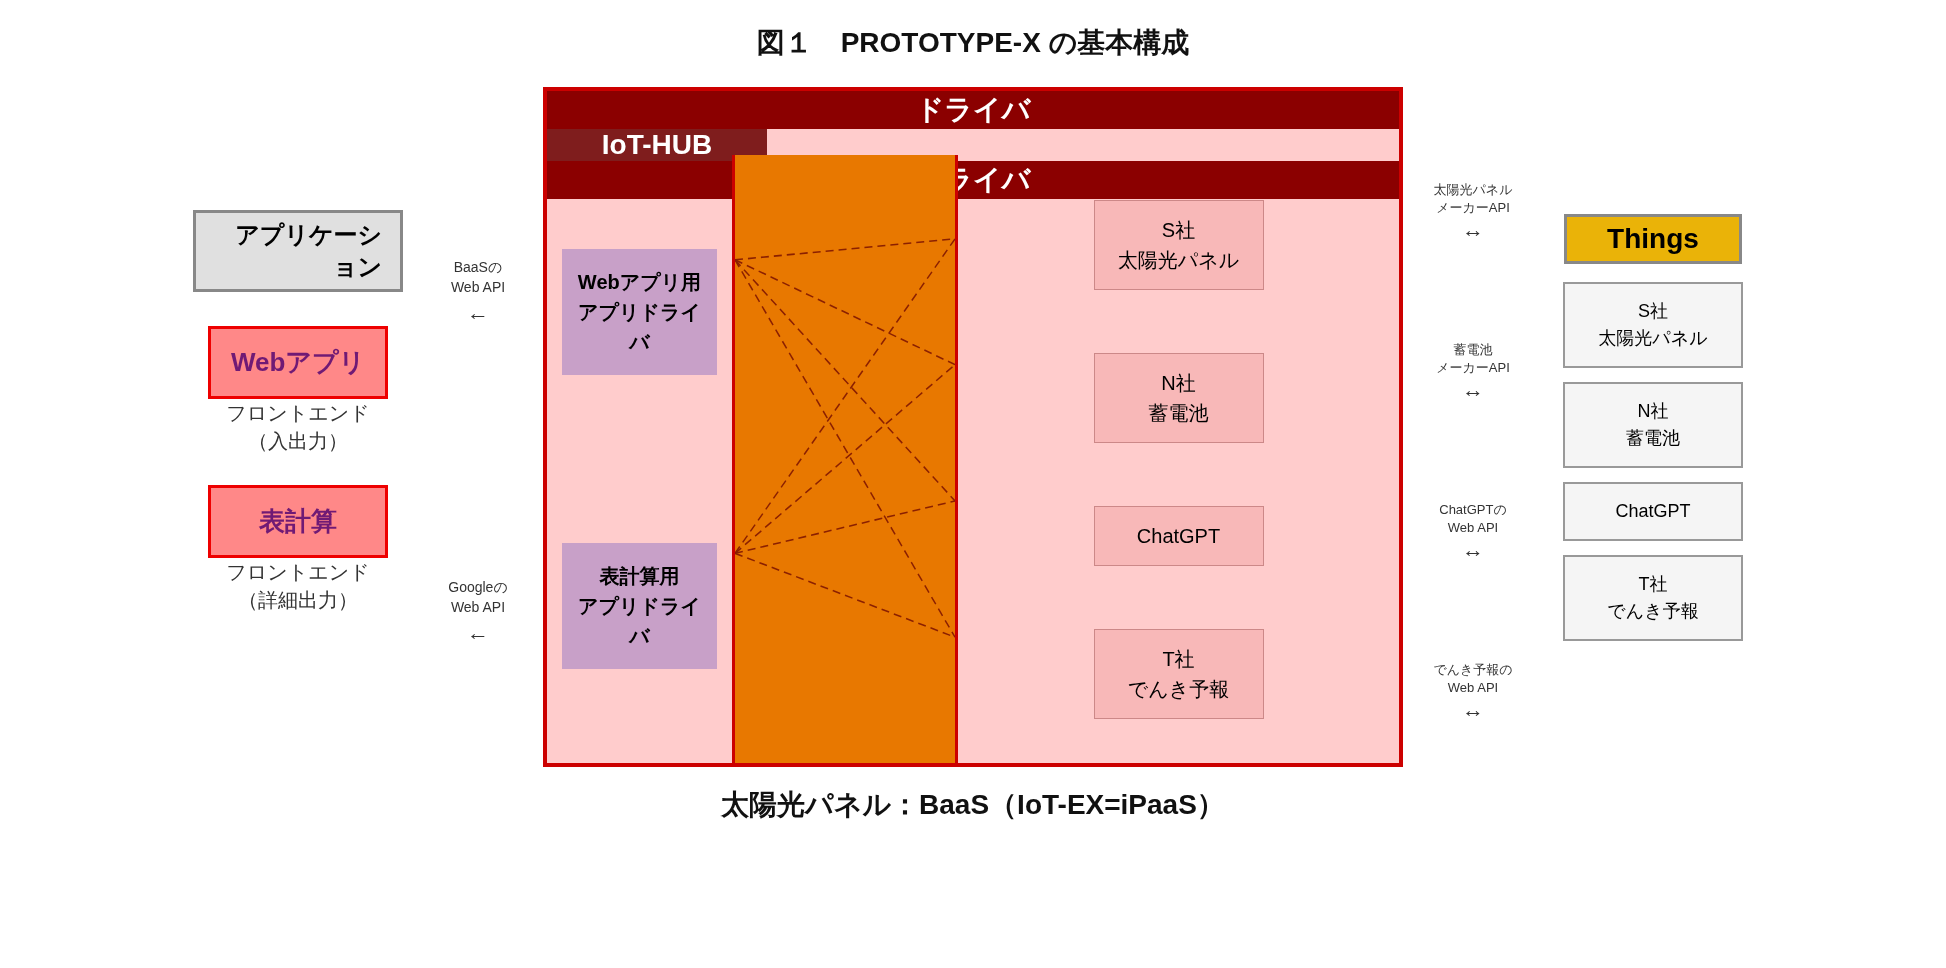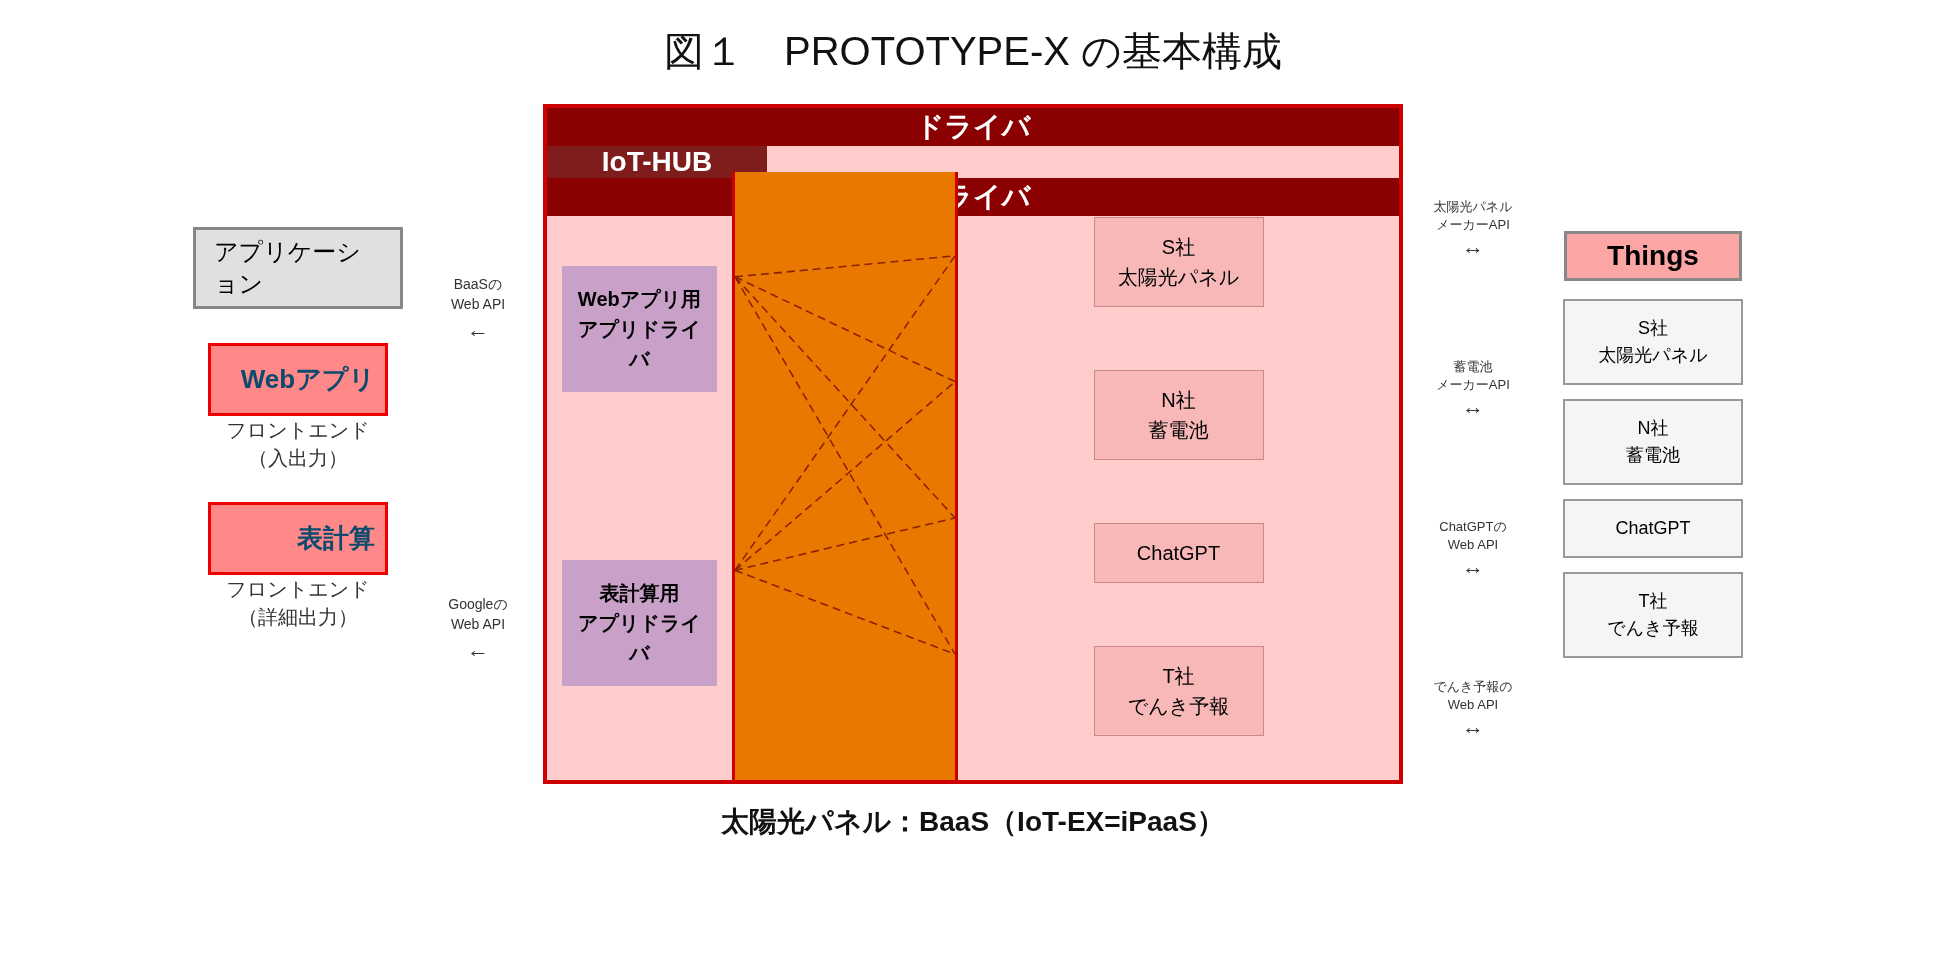--- a/index.html
+++ b/index.html
@@ -7,22 +7,22 @@
       background: #fff;
       font-family: 'Hiragino Kaku Gothic Pro', 'Meiryo', 'MS Gothic', sans-serif;
       width: 1946px;
       height: 968px;
       overflow: hidden;
       position: relative;
     }
 
     .page-title {
       text-align: center;
-      font-size: 40px;
-      font-weight: normal;
+      font-size: 28px;
+      font-weight: bold;
       padding: 24px 0 20px 0;
       color: #111;
     }
 
     .main-layout {
       display: flex;
       flex-direction: row;
       align-items: center;
       justify-content: center;
       gap: 0;
@@ -38,34 +38,34 @@
       gap: 0;
       width: 210px;
       margin-right: 10px;
     }
 
     .app-column-header {
       border: 3px solid #888;
       background: #e0e0e0;
       padding: 6px 18px;
       font-size: 24px;
-      font-weight: normal;
+      font-weight: bold;
       margin-bottom: 34px;
-      text-align: left;
+      text-align: right;
     }
 
     .app-box {
       border: 3px solid #e00;
       background: #f88;
       padding: 16px 10px;
       font-size: 26px;
       font-weight: bold;
-      text-align: right;
+      text-align: center;
       width: 180px;
-      color: #0c4a6e;
+      color: #701a75;
     }
 
     .app-label {
       font-size: 20px;
       text-align: center;
       margin-bottom: 30px;
       color: #333;
       line-height: 1.4;
     }
 
@@ -228,21 +228,21 @@
     .things-column {
       display: flex;
       flex-direction: column;
       align-items: center;
       width: 200px;
       margin-left: 10px;
     }
 
     .things-header {
       border: 3px solid #888;
-      background: #fca5a5;
+      background: #eab308;
       padding: 6px 40px;
       font-size: 28px;
       font-weight: bold;
       margin-bottom: 18px;
       text-align: center;
     }
 
     .things-list {
       display: flex;
       flex-direction: column;

